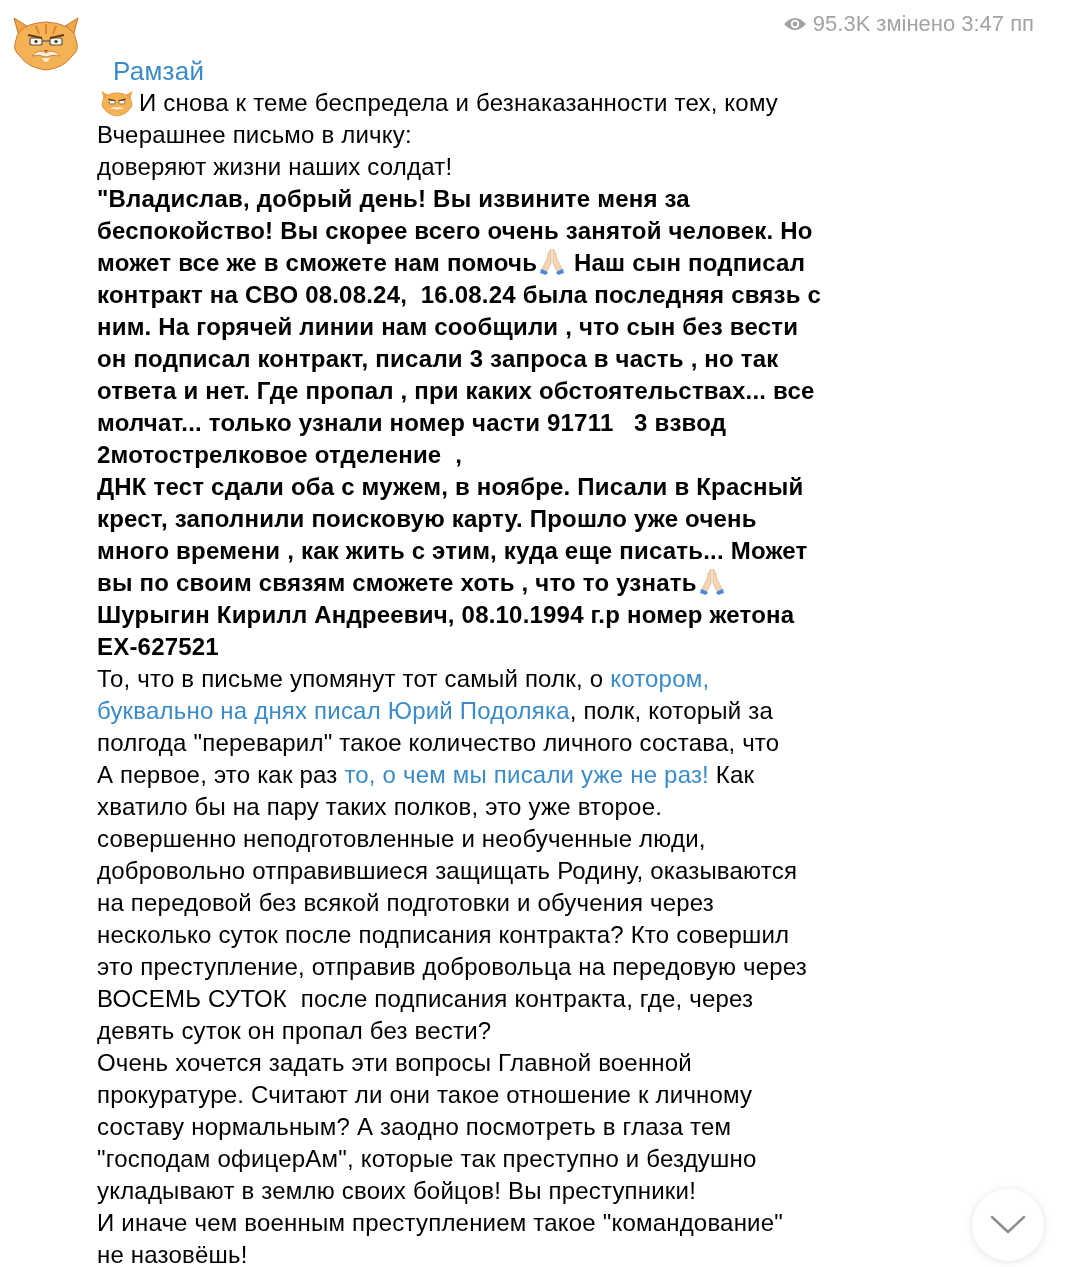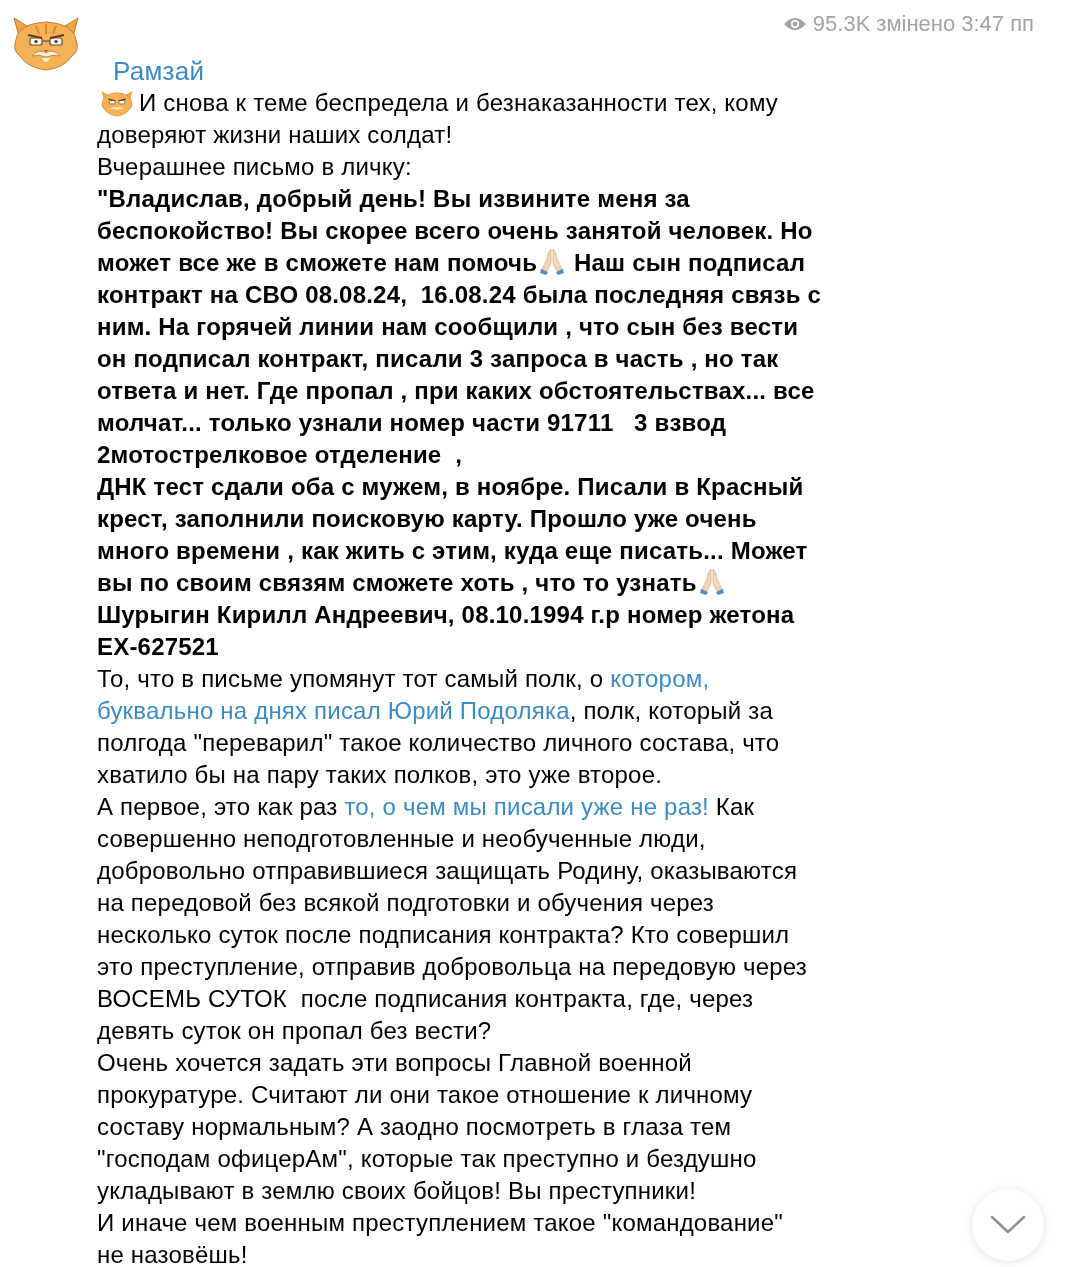--- a/index.html
+++ b/index.html
@@ -137,22 +137,22 @@
     <span class="line"><span class="inline-emoji"><svg width="40" height="30" viewBox="0 0 80 62">
       <polygon points="8,8 24,18 14,30" fill="#f0a64a"></polygon>
       <polygon points="72,8 56,18 66,30" fill="#f0a64a"></polygon>
       <path d="M10,30 Q12,14 40,12 Q68,14 70,30 Q74,40 66,46 Q58,58 40,60 Q22,58 14,46 Q6,40 10,30 Z" fill="#f5b255" stroke="#c9772a"></path>
       <rect x="24" y="28" width="12" height="7" rx="2" fill="#fff8e6" stroke="#555" stroke-width="1.5"></rect>
       <rect x="44" y="28" width="12" height="7" rx="2" fill="#fff8e6" stroke="#555" stroke-width="1.5"></rect>
       <line x1="22" y1="25" x2="36" y2="28" stroke="#6b3a14" stroke-width="2.5"></line>
       <line x1="58" y1="25" x2="44" y2="28" stroke="#6b3a14" stroke-width="2.5"></line>
       <path d="M26,46 Q33,38 40,43 Q47,38 54,46 Q47,44 40,47 Q33,44 26,46 Z" fill="#fbeed4"></path>
     </svg></span><span>И снова к теме беспредела и безнаказанности тех, кому</span></span>
+    <span class="line">Вчерашнее письмо в личку:</span>
     <span class="line">доверяют жизни наших солдат!</span>
-    <span class="line">Вчерашнее письмо в личку:</span>
   </div>
 
   <div class="bold">
     <span class="line">"Владислав, добрый день! Вы извините меня за</span>
     <span class="line">беспокойство! Вы скорее всего очень занятой человек. Но</span>
     <span class="line"><span>может все же в сможете нам помочь</span><span class="pray"><svg width="26" height="28" viewBox="0 0 26 28">
       <path d="M12,2 Q9,4 8,12 L3,22 L8,24 L12,16 Z" fill="#f7d6b5" stroke="#d9ae8a" stroke-width="0.7"></path>
       <path d="M14,2 Q17,4 18,12 L23,22 L18,24 L14,16 Z" fill="#f7d6b5" stroke="#d9ae8a" stroke-width="0.7"></path>
       <path d="M2,22 L9,25 L7,28 L1,26 Z" fill="#4a8ad8"></path>
       <path d="M24,22 L17,25 L19,28 L25,26 Z" fill="#4a8ad8"></path>
@@ -173,22 +173,22 @@
       <path d="M24,22 L17,25 L19,28 L25,26 Z" fill="#4a8ad8"></path>
     </svg></span></span>
     <span class="line">Шурыгин Кирилл Андреевич, 08.10.1994 г.р номер жетона</span>
     <span class="line">ЕХ-627521</span>
   </div>
 
   <div>
     <span class="line"><span>То, что в письме упомянут тот самый полк, о </span><span class="link">котором,</span></span>
     <span class="line"><span class="link">буквально на днях писал Юрий Подоляка</span><span>, полк, который за</span></span>
     <span class="line">полгода "переварил" такое количество личного состава, что</span>
+    <span class="line"><span>А первое, это как раз </span><span class="link">то, о чем мы писали уже не раз!</span><span> Как</span></span>
     <span class="line">хватило бы на пару таких полков, это уже второе.</span>
-    <span class="line"><span>А первое, это как раз </span><span class="link">то, о чем мы писали уже не раз!</span><span> Как</span></span>
     <span class="line">совершенно неподготовленные и необученные люди,</span>
     <span class="line">добровольно отправившиеся защищать Родину, оказываются</span>
     <span class="line">на передовой без всякой подготовки и обучения через</span>
     <span class="line">несколько суток после подписания контракта? Кто совершил</span>
     <span class="line">это преступление, отправив добровольца на передовую через</span>
     <span class="line">ВОСЕМЬ СУТОК  после подписания контракта, где, через</span>
     <span class="line">девять суток он пропал без вести?</span>
     <span class="line">Очень хочется задать эти вопросы Главной военной</span>
     <span class="line">прокуратуре. Считают ли они такое отношение к личному</span>
     <span class="line">составу нормальным? А заодно посмотреть в глаза тем</span>

